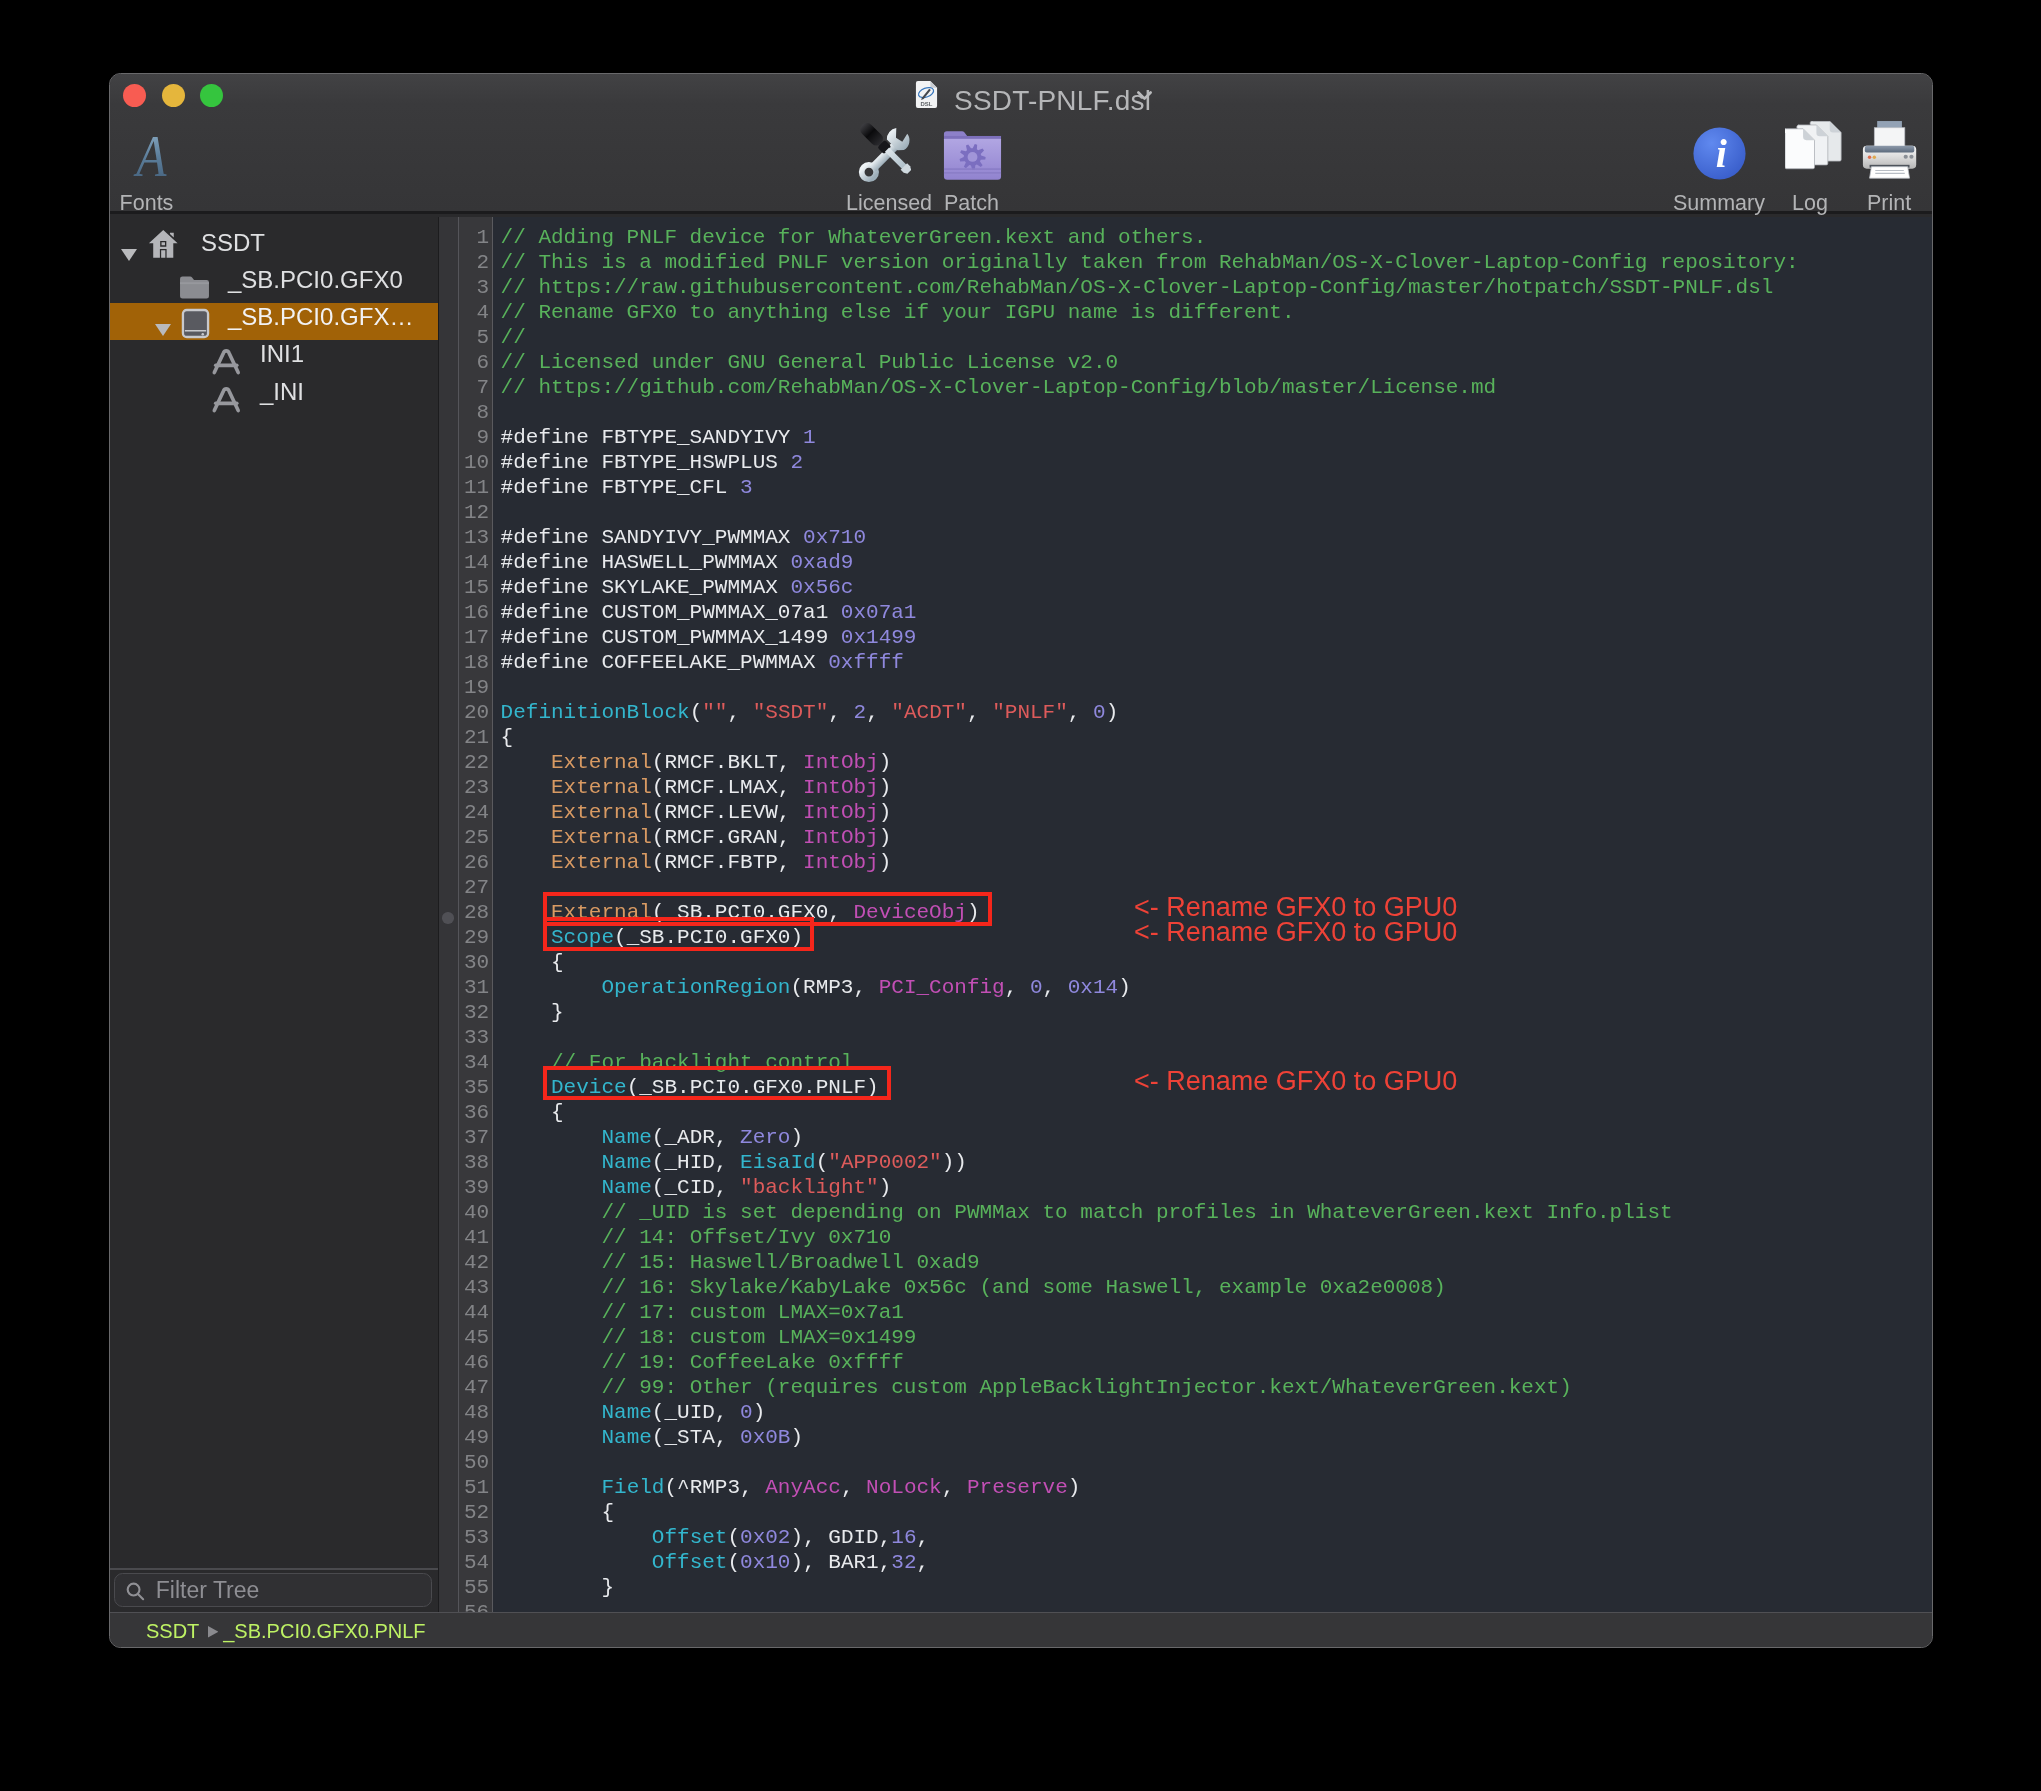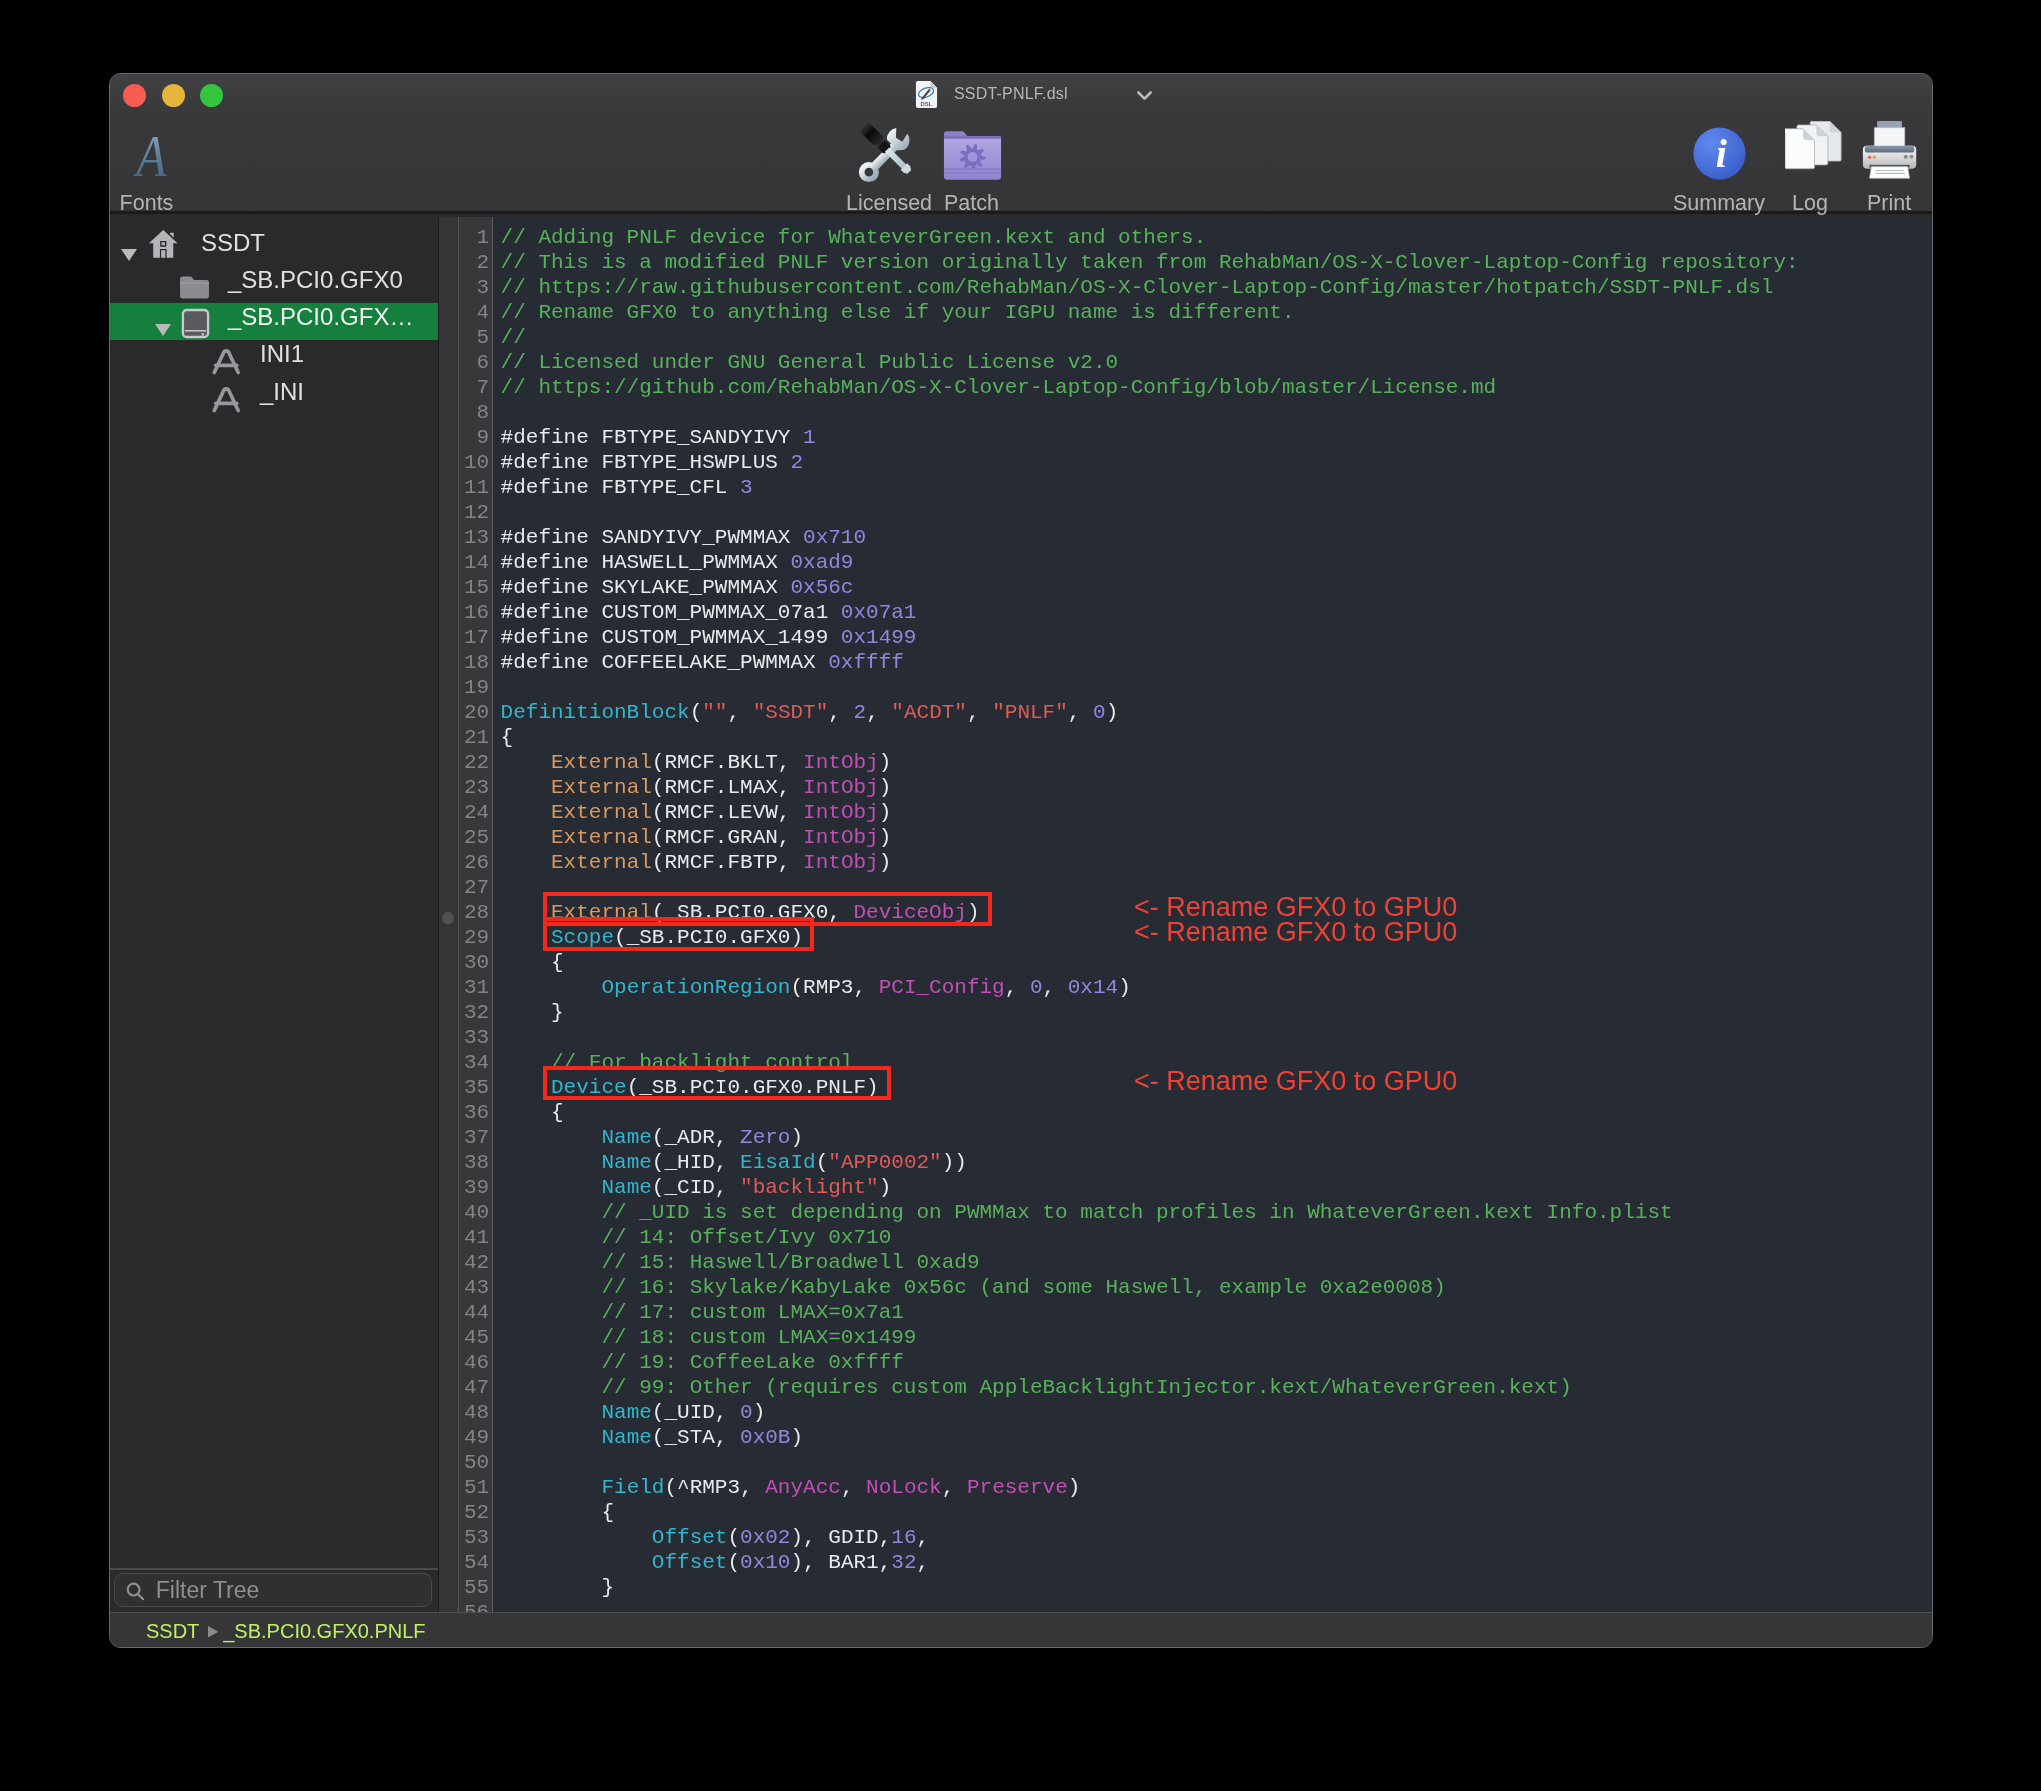--- a/index.html
+++ b/index.html
@@ -2,21 +2,21 @@
 <html><head><meta charset="utf-8"><title>SSDT-PNLF.dsl</title>
 <style>
 *{box-sizing:border-box;margin:0;padding:0}
 html,body{width:2042px;height:1791px;background:#000;overflow:hidden}
 body{font-family:"Liberation Sans",sans-serif;position:relative}
 #win{position:absolute;left:109px;top:73px;width:1824px;height:1575px;border-radius:11.5px;
  background:#2a2a2c;border:1px solid #69696b;overflow:hidden}
 #toolbar{position:absolute;left:0;top:0;width:100%;height:140px;
  background:linear-gradient(#424244,#3a3a3c 22%,#353537);border-bottom:3.8px solid #1b1b1d}
 .tl{position:absolute;top:10px;width:23px;height:23px;border-radius:50%}
-#title{position:absolute;left:844px;top:10.5px;font-size:16px;color:#b5b6b8;letter-spacing:0.2px}
+#title{position:absolute;left:844px;top:10.5px;font-size:28px;color:#b5b6b8;letter-spacing:0.2px}
 .lbl{position:absolute;top:117px;font-size:21.5px;color:#b3b4b6;text-align:left}
 #sidebar{position:absolute;left:0;top:143px;width:328px;height:1395px;background:#2a2a2c}
 .row{position:absolute;left:0;width:328px;height:37px;color:#dfe0e2;font-size:24px}
 .rowtxt{position:absolute;top:0;line-height:28px;white-space:nowrap}
 #stripA{position:absolute;left:328px;top:143px;width:20px;height:1395px;background:#353538;border-left:1.9px solid #1c1c1e}
 #gutter{position:absolute;left:348px;top:143px;width:35px;height:1395px;background:#38383b;
  border-left:1.4px solid #55555a;border-right:1.9px solid #5a5a5e}
 #gutnums{position:absolute;right:2.9px;top:8.4px;font-family:"Liberation Mono",monospace;font-size:21px;line-height:25px;color:#838487;text-align:right}
 #codearea{position:absolute;left:383px;top:143px;width:1441px;height:1395px;background:#272b33;overflow:hidden}
 #code{position:absolute;left:7.6px;top:8.4px;font-family:"Liberation Mono",monospace;font-size:21px;line-height:25px;color:#e8eaed;white-space:pre}
@@ -166,21 +166,21 @@
 </svg>
     <span class="rowtxt" style="left:91px">SSDT</span>
   </div>
   <div class="row" style="top:49px">
     <svg width="31" height="27" viewBox="0 0 32 28" style="position:absolute;left:69px;top:7.6px">
 <path d="M1 5 a2.5 2.5 0 0 1 2.5-2.5 h8 a2.5 2.5 0 0 1 2 1 l2 2.6 h13 A2.5 2.5 0 0 1 31 8.6 V23 a2.5 2.5 0 0 1 -2.5 2.5 h-25 A2.5 2.5 0 0 1 1 23 z" fill="#8b8c91"></path>
 <path d="M1 8.5 h30 v2 H1 z" fill="#97989d"></path>
 </svg>
     <span class="rowtxt" style="left:118px">_SB.PCI0.GFX0</span>
   </div>
-  <div class="row" style="top:86px;background:#15803d;color:#f2f2f4">
+  <div class="row" style="top:86px;background:#a16207;color:#f2f2f4">
     <span style="position:absolute;left:45px;top:10.5px"><span style="display:inline-block;width:0;height:0;border-left:8.6px solid transparent;border-right:8.6px solid transparent;border-top:12.4px solid #b9babd"></span></span>
     <svg width="29" height="31" viewBox="0 0 30 32" style="position:absolute;left:71px;top:4.8px">
 <rect x="2" y="2" width="26" height="28" rx="4" fill="#595a60" stroke="#c8c9cd" stroke-width="2.4"></rect>
 <line x1="4" y1="23.5" x2="26" y2="23.5" stroke="#c8c9cd" stroke-width="1.6"></line>
 <circle cx="22.5" cy="27" r="1.3" fill="#c8c9cd"></circle>
 </svg>
     <span class="rowtxt" style="left:118px">_SB.PCI0.GFX…</span>
   </div>
   <div class="row" style="top:123px">
     <svg width="32.5" height="29" viewBox="0 0 34 30" style="position:absolute;left:100px;top:6.7px">

